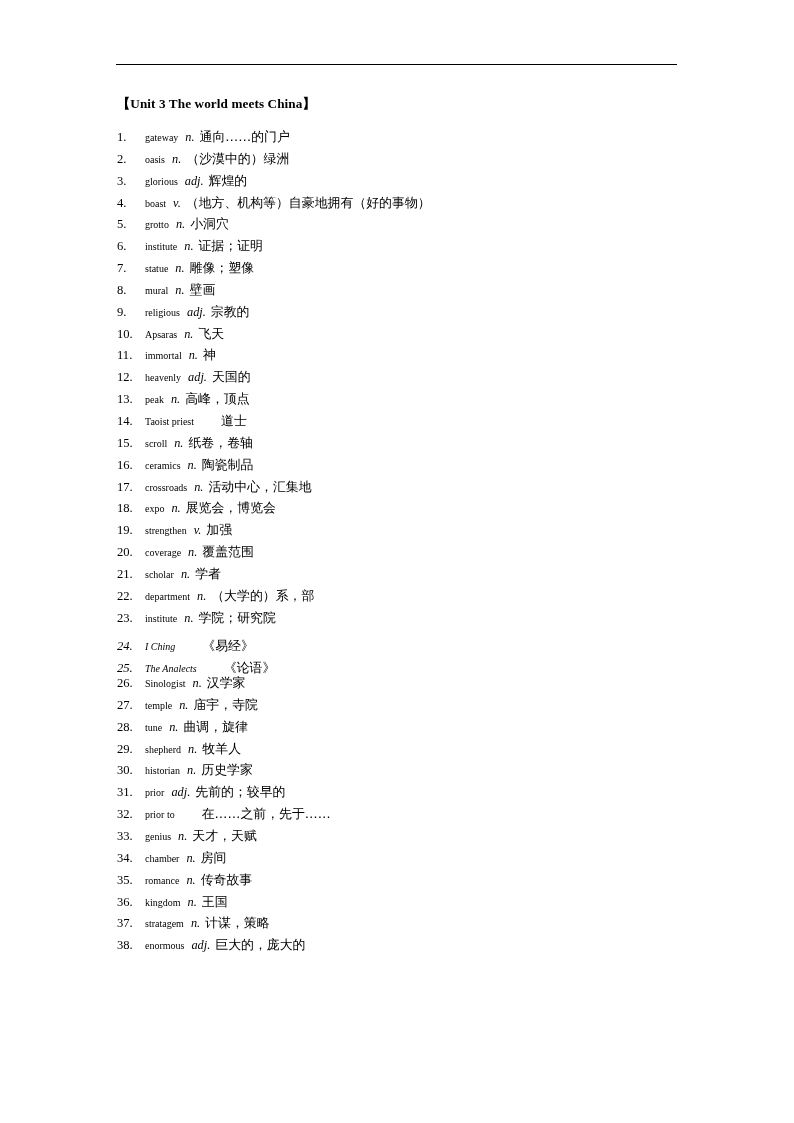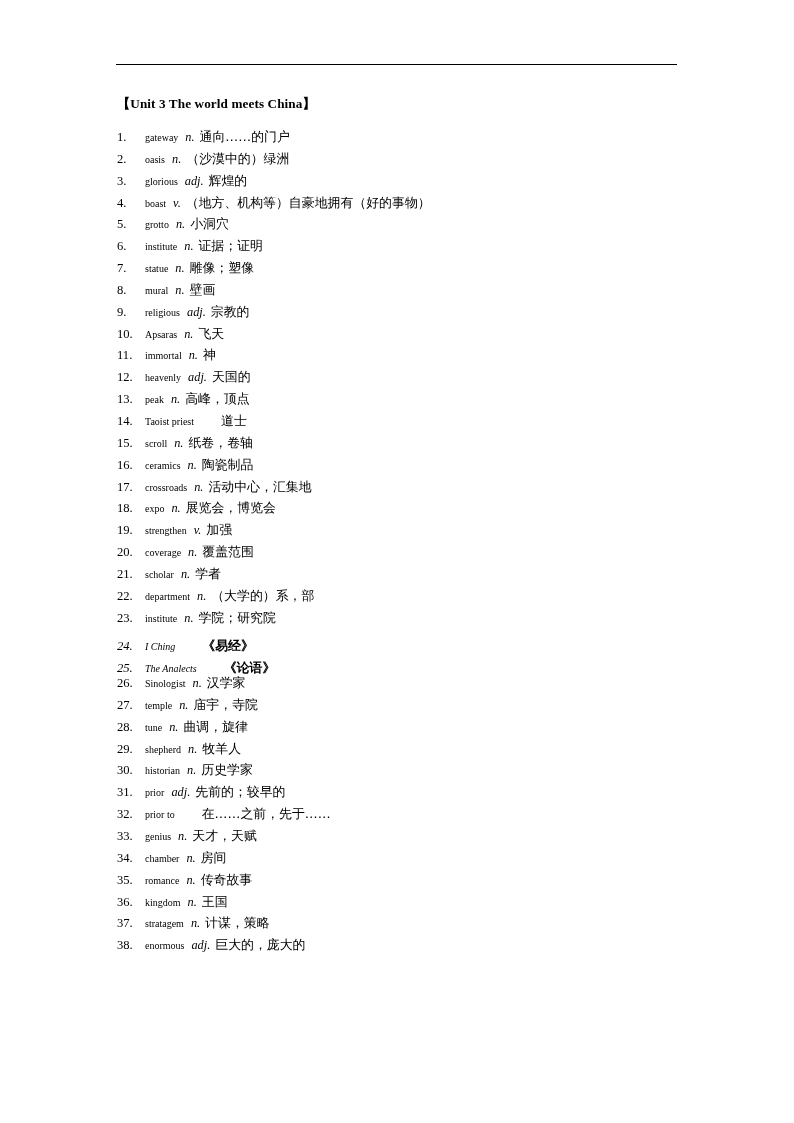--- a/index.html
+++ b/index.html
@@ -88,21 +88,20 @@
   }
 
   
   .vocab-item.italic .v-num,
   .vocab-item.italic .v-word {
     font-style: italic;
     margin-top: 8px;
   }
   .vocab-item.italic .v-def {
     padding-left: 9px;
-    font-weight: bold;
   }
 
   
   .vocab-item.nopos .v-def {
     padding-left: 27px;
   }
 </style>
 </head>
 <body>
 

